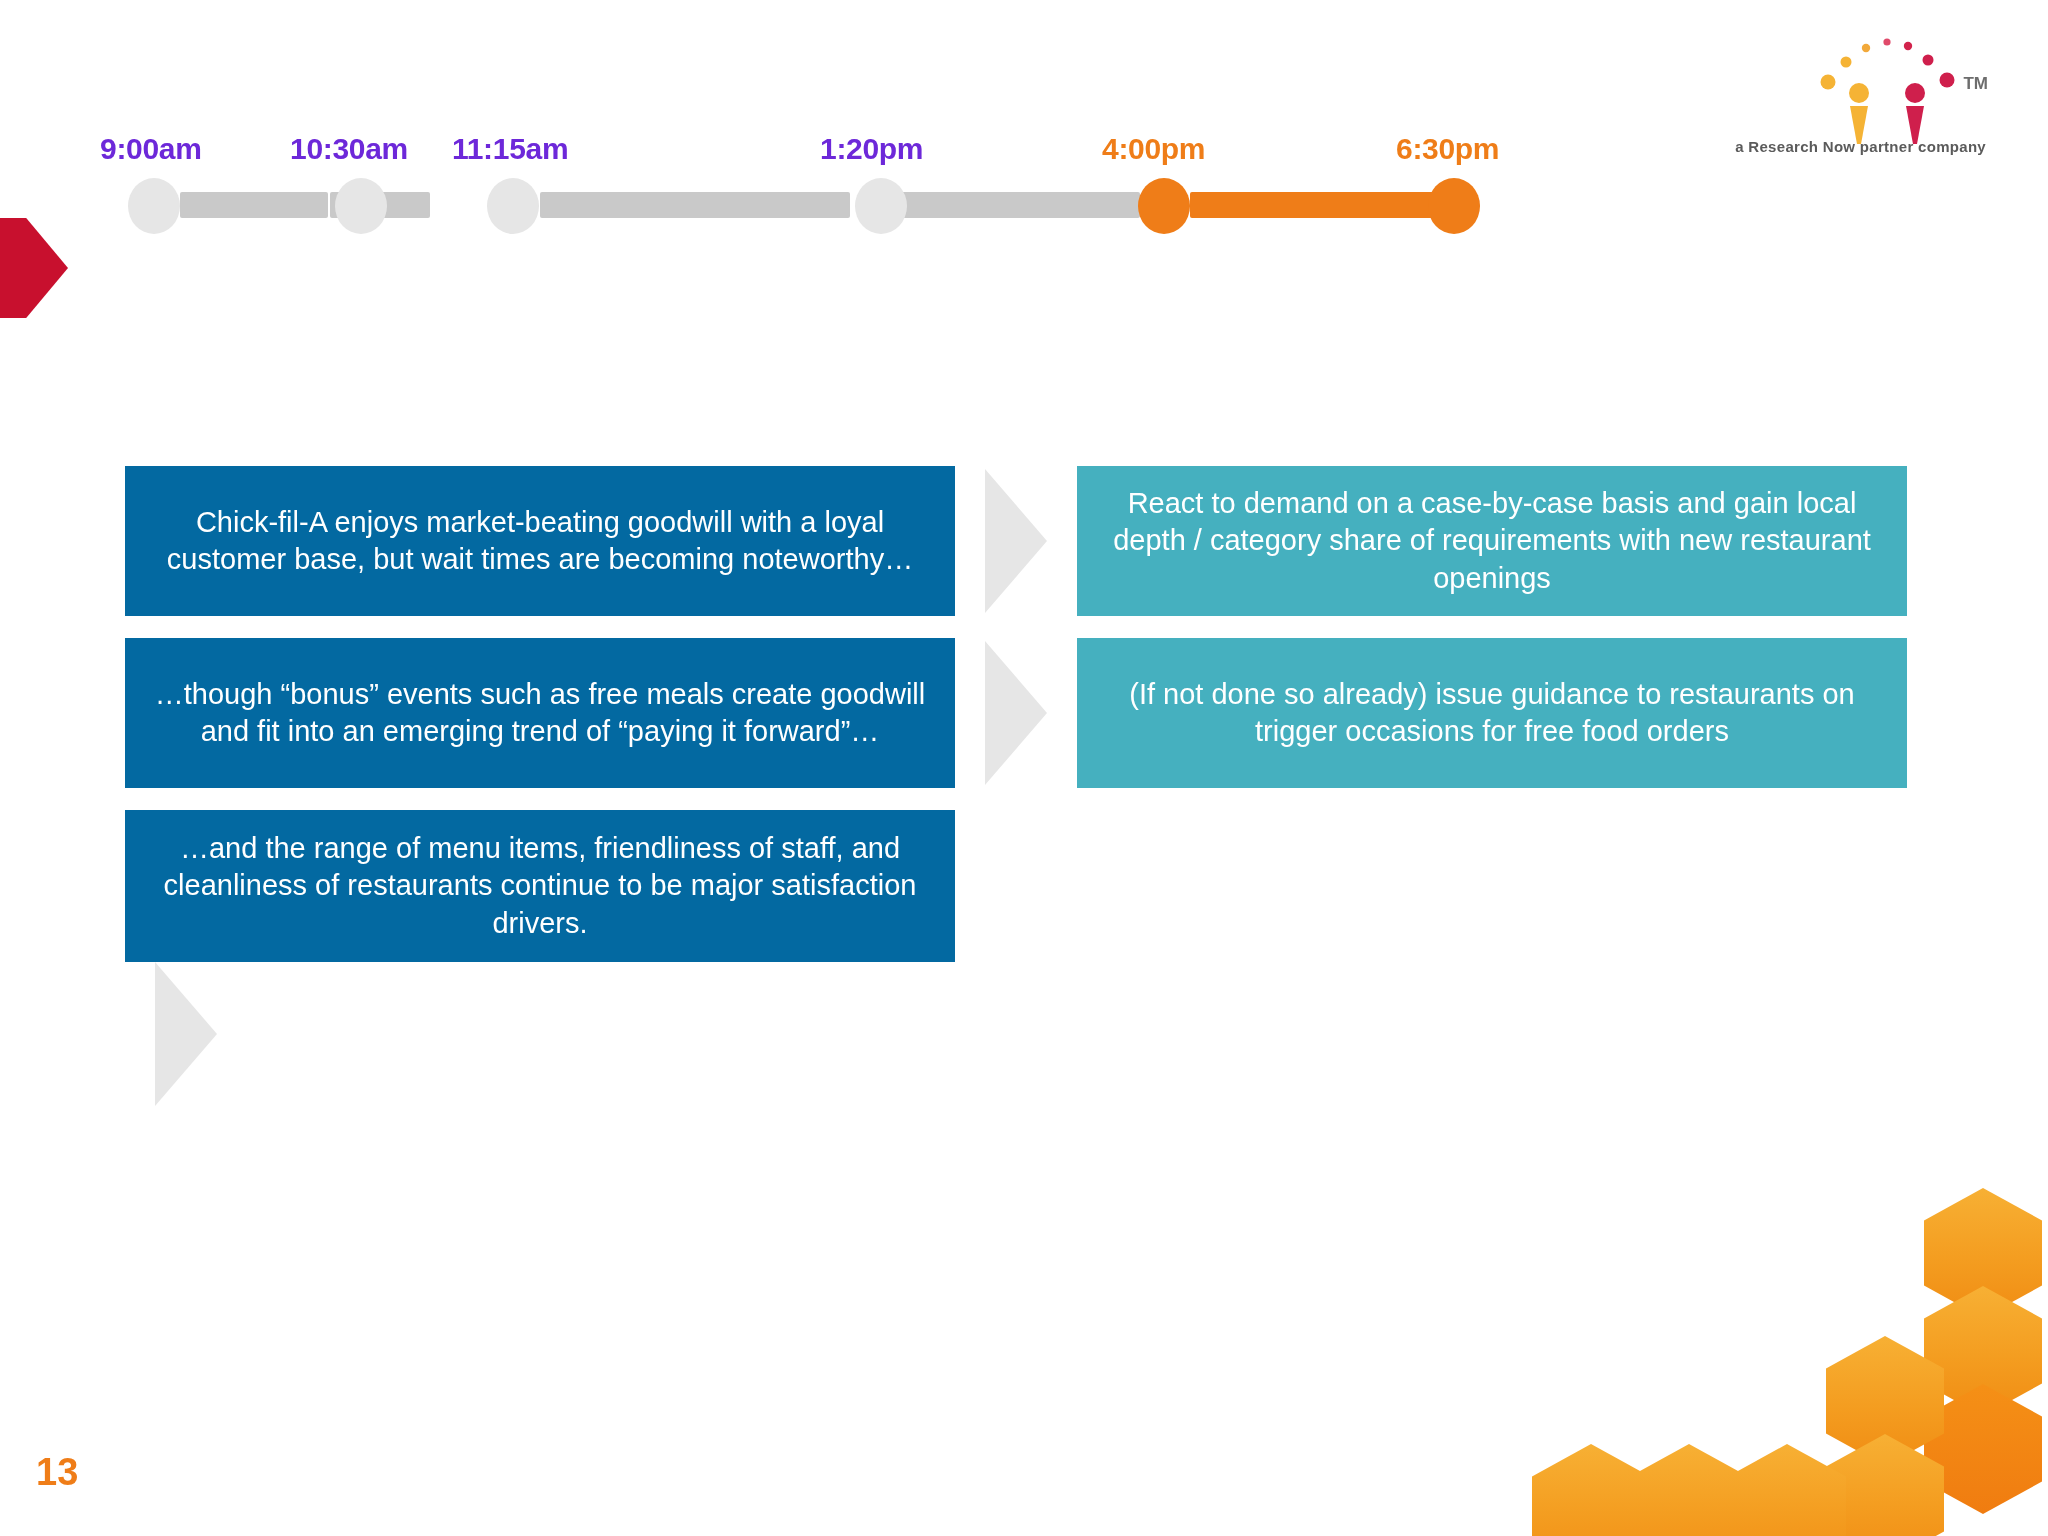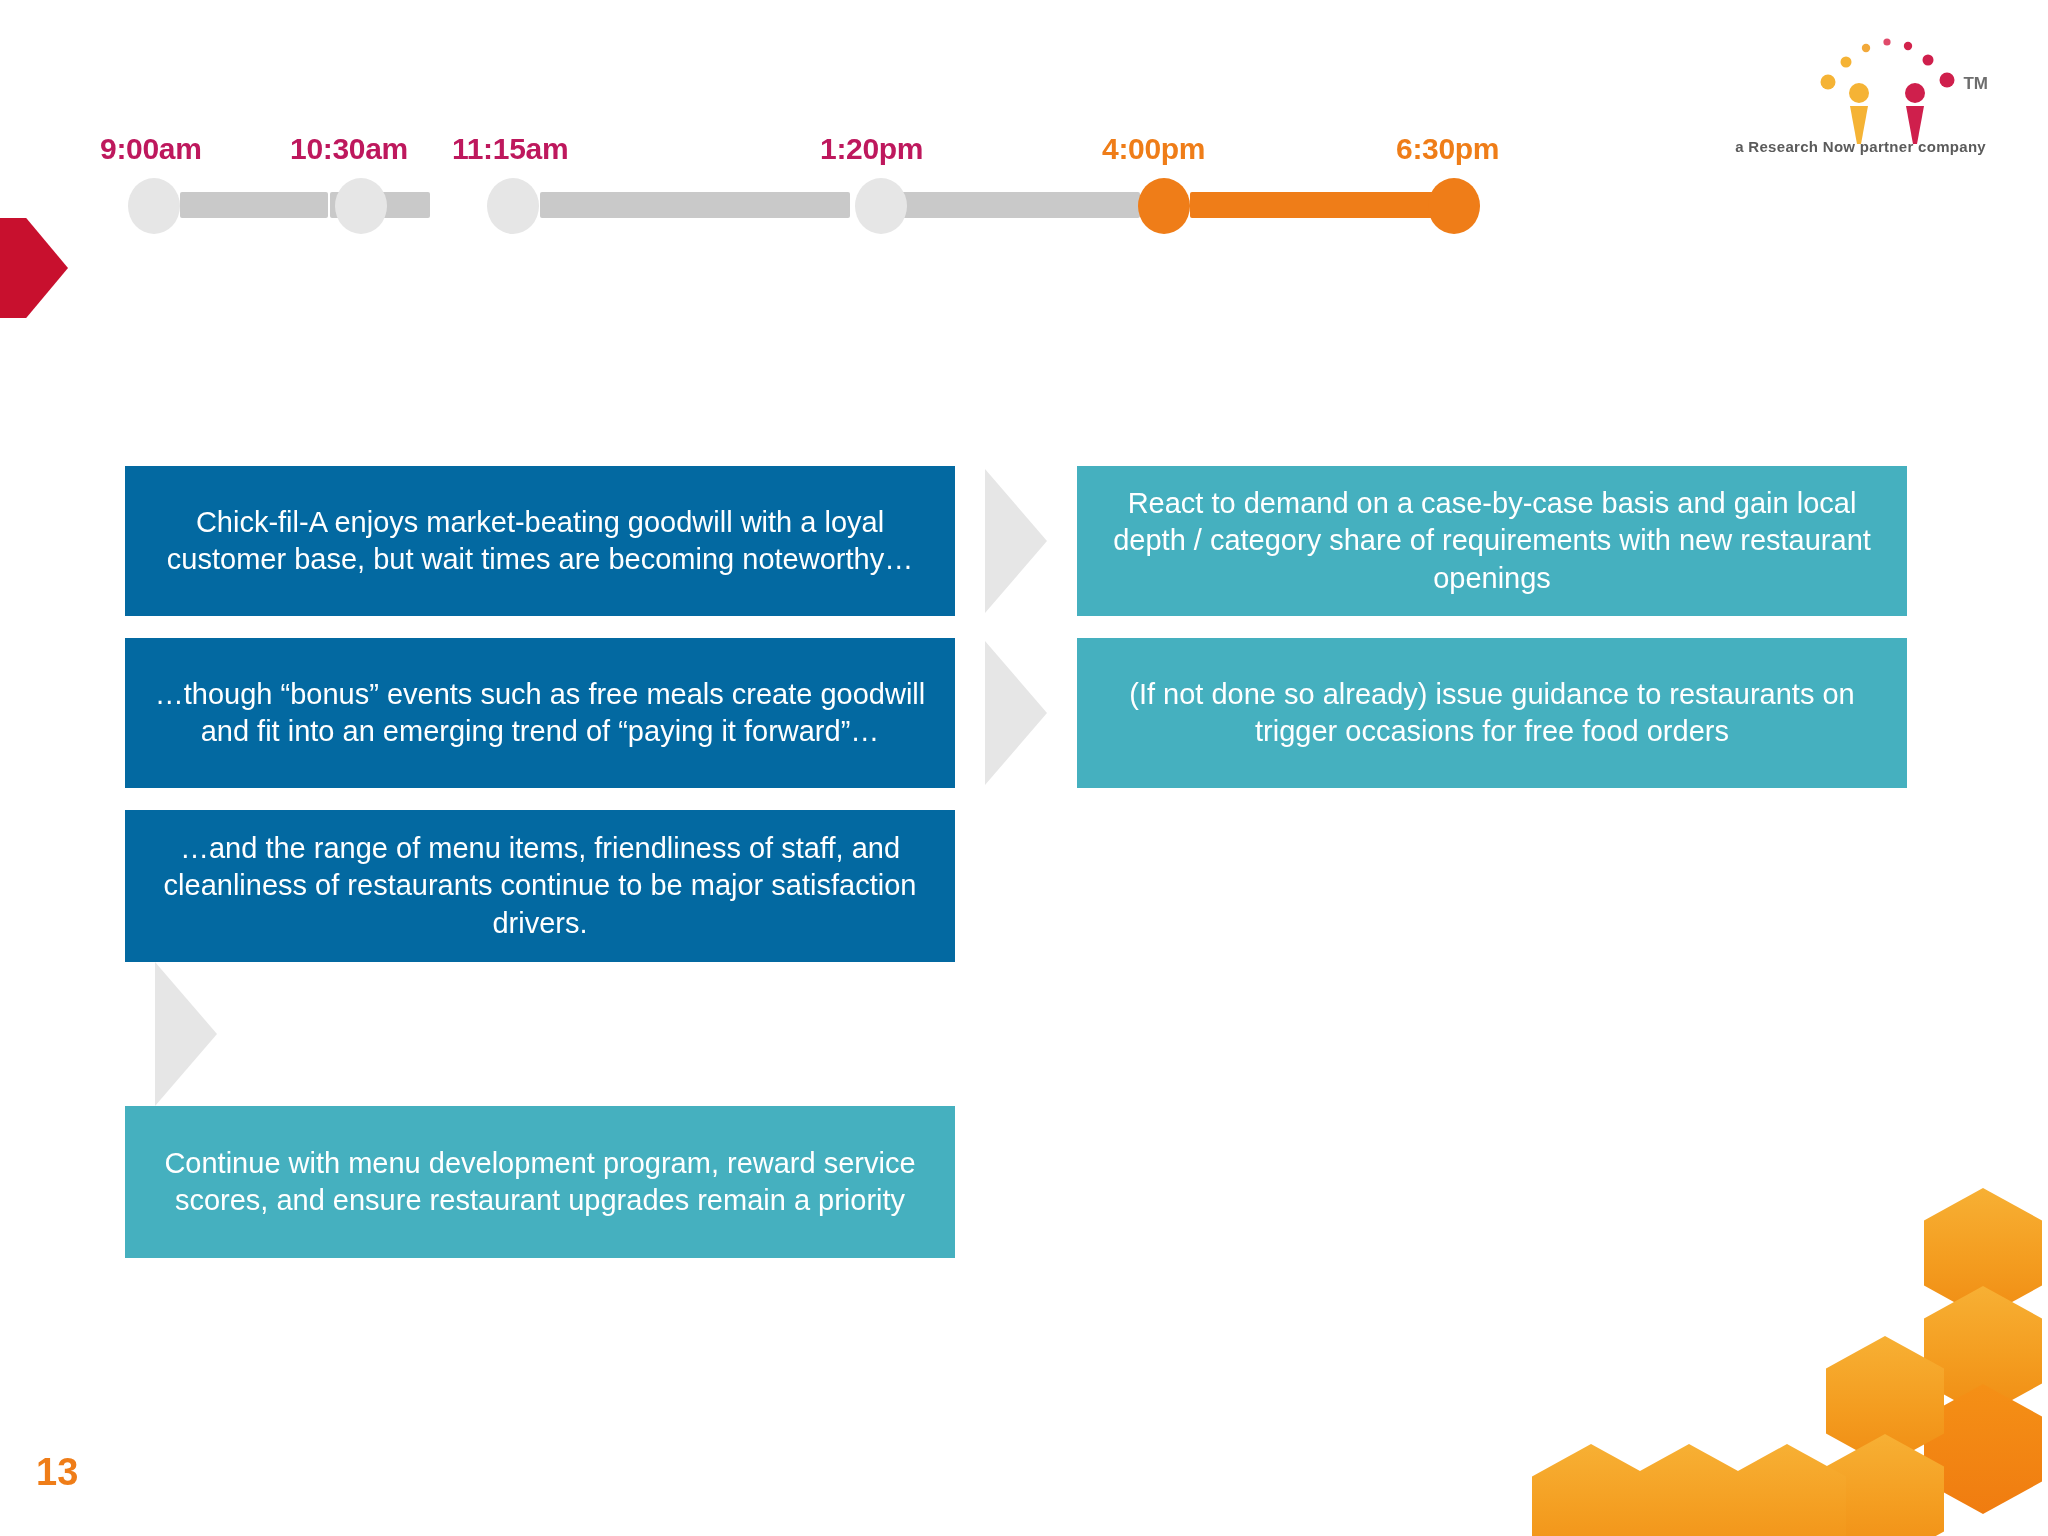--- a/index.html
+++ b/index.html
@@ -10,21 +10,21 @@
     overflow:hidden;
     position:relative;
   }
   .slide{position:absolute;inset:0;background:#fff;}
 
   
   .timeline{position:absolute;left:0;top:0;width:1560px;height:250px;}
   .tl-label{
     position:absolute;
     font-size:30px;font-weight:bold;
-    color:#be185d;
+    color:#6d28d9;
     white-space:nowrap;
     letter-spacing:-0.3px;
   }
   .tl-label.active{color:#ef7d18;}
   .tl-track{position:absolute;top:192px;height:26px;background:#c9c9c9;border-radius:2px;}
   .tl-track.active{background:#ef7d18;}
   .tl-dot{
     position:absolute;top:178px;
     width:52px;height:56px;border-radius:50%;
     background:#e6e6e6;
@@ -185,21 +185,20 @@
         <div class="arrow"></div>
       </div>
       <div class="cell right">(If not done so already) issue guidance to restaurants on trigger occasions for free food orders</div>
     </div>
 
     <div class="row r4">
       <div class="cell left">…and the range of menu items, friendliness of staff, and cleanliness of restaurants continue to be major satisfaction drivers.</div>
       <div class="arrow-wrap">
         <div class="arrow"></div>
       </div>
-      <div class="cell right">Continue with menu development program, reward service scores, and ensure restaurant upgrades remain a priority</div>
     </div>
 
   </div>
 
   <div class="hexes">
     <div class="hex" style="right:6px;  bottom:218px;"></div>
     <div class="hex" style="right:6px;  bottom:120px;"></div>
     <div class="hex deep" style="right:6px;  bottom:22px;"></div>
     <div class="hex" style="right:104px;bottom:70px;"></div>
     <div class="hex" style="right:104px;bottom:-28px;"></div>

